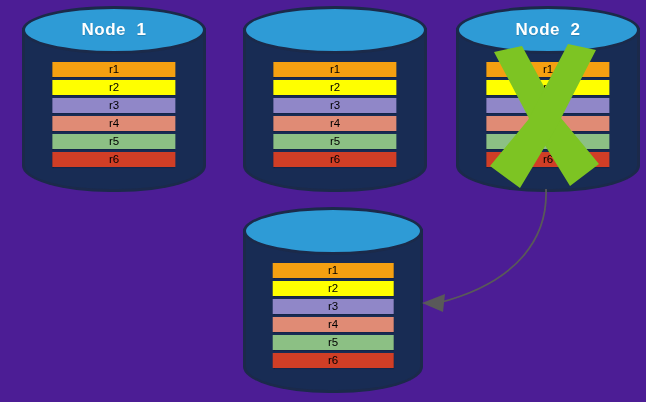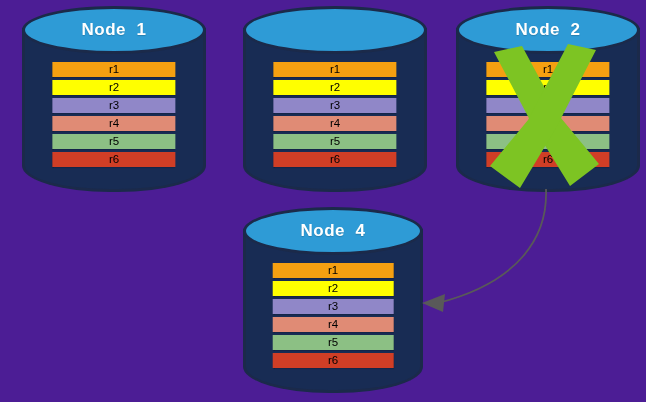--- a/index.html
+++ b/index.html
@@ -150,21 +150,20 @@
   <svg class="xmark" style="left:488px; top:44px;" width="114" height="146" viewBox="0 0 114 146">
     <g fill="#7DC423">
       <polygon points="6,8 34,2 73,74 111,120 82,142 45,82"></polygon>
       <polygon points="108,6 80,0 40,76 2,122 32,144 68,84"></polygon>
     </g>
   </svg>
 
   <div class="node" style="left:243px; top:207px; width:180px; height:186px;">
     <div class="cyl-body"></div>
     <div class="cyl-top"></div>
-    <div class="cyl-title">Node  4</div>
     <div class="rows" style="top:56px;">
       <div class="row" style="background:#F5A011;">r1</div>
       <div class="row" style="background:#FFFF00;">r2</div>
       <div class="row" style="background:#9087C8;">r3</div>
       <div class="row" style="background:#E08B75;">r4</div>
       <div class="row" style="background:#8CC084;">r5</div>
       <div class="row" style="background:#D03E26;">r6</div>
     </div>
   </div>
 

